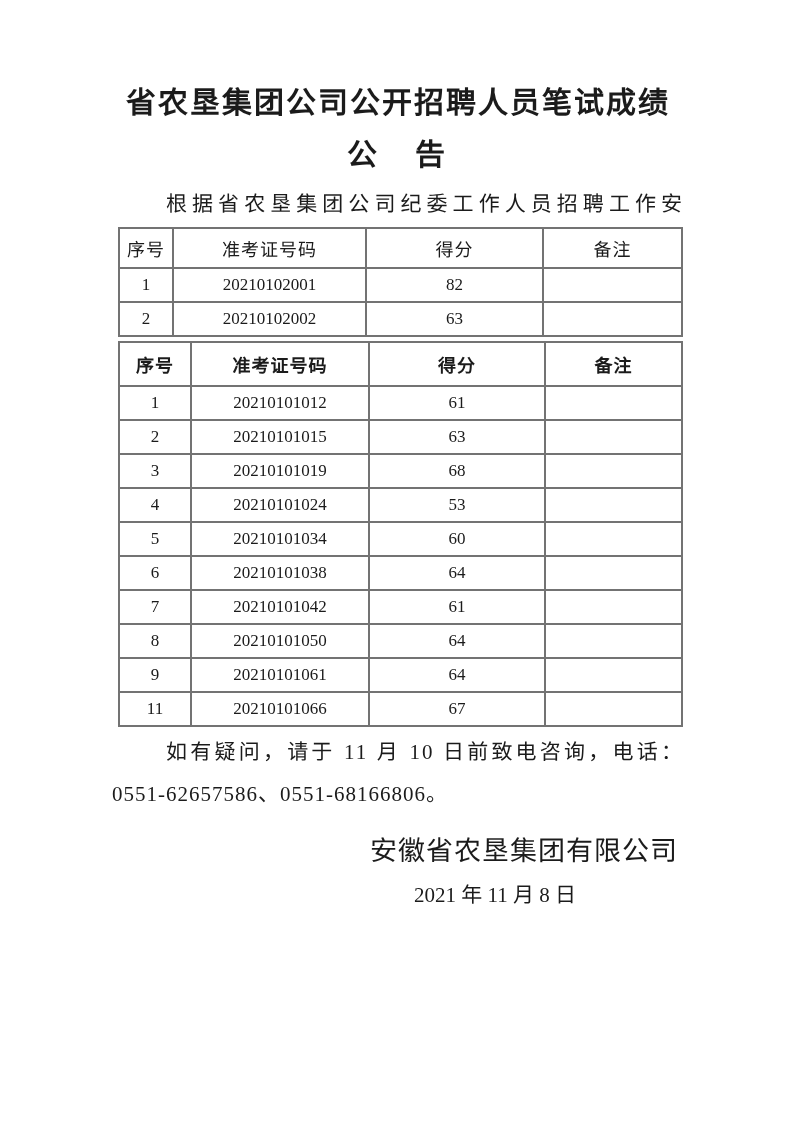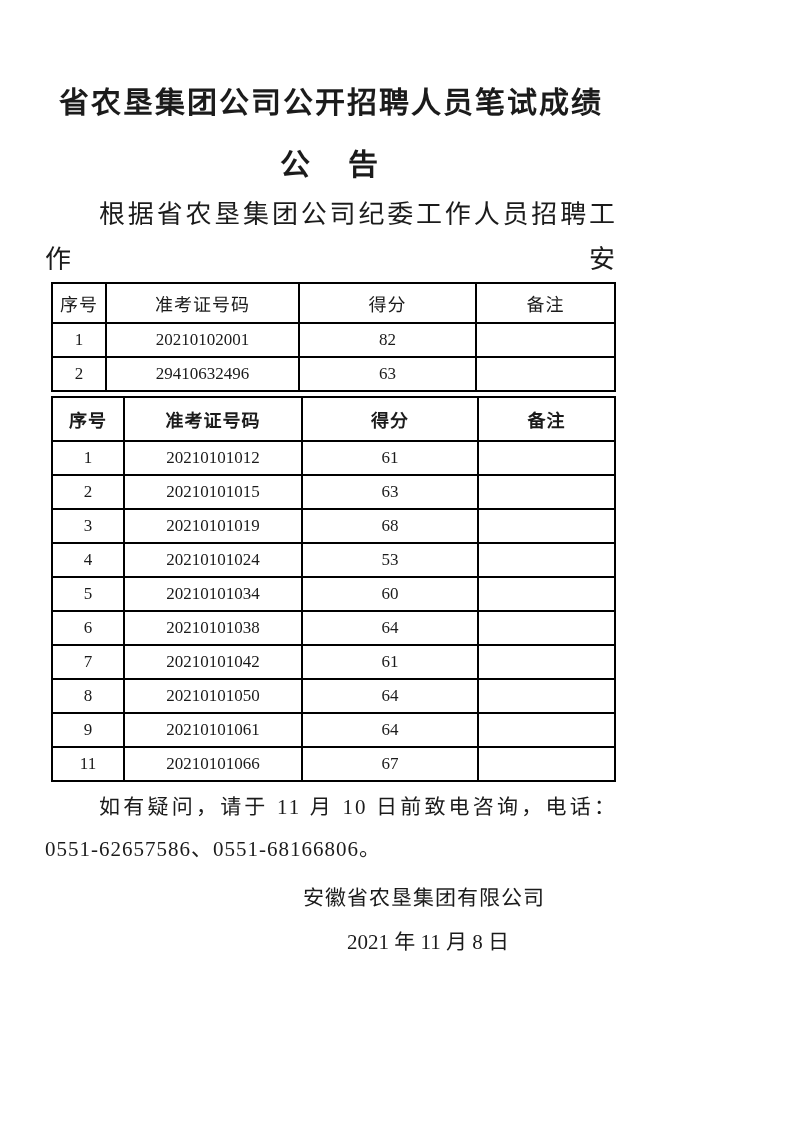--- a/index.html
+++ b/index.html
@@ -8,42 +8,42 @@
     width: 794px;
     height: 1122px;
     position: relative;
     overflow: hidden;
     font-family: "Liberation Serif", "DejaVu Serif", serif;
     color: #1b1b1b;
     -webkit-font-smoothing: antialiased;
   }
   .page {
     padding-top: 84px;
-    padding-left: 45px;
+    padding-left: 112px;
     width: 684px; 
   }
   .content { width: 572px; }
 
   .title-line1 {
     font-size: 30px;
     font-weight: bold;
     letter-spacing: 2px;
     line-height: 38px;
     text-align: center;
   }
   .title-line2 {
-    margin-top: 26px;
+    margin-top: 16px;
     font-size: 30px;
     font-weight: bold;
     letter-spacing: 4px;
     line-height: 34px;
     text-align: center;
   }
 
-  .intro { margin-top: 10px; font-size: 26px; line-height: 45px; }
+  .intro { margin-top: 10px; font-size: 21px; line-height: 45px; }
   .intro .line1 {
     text-indent: 54px;
     letter-spacing: 2px;
     text-align: justify;
     text-align-last: justify;
   }
   .intro .line2 { letter-spacing: 3.5px; }
 
   .section-heading {
     font-size: 21px;
@@ -54,21 +54,21 @@
   }
   .section-heading.second { margin-top: 14px; }
 
   table {
     border-collapse: collapse;
     margin-left: 6px;
     width: 563px;
     table-layout: fixed;
   }
   th, td {
-    border: 2px solid #000000;
+    border: 2px solid #737373;
     text-align: center;
     vertical-align: middle;
     overflow: hidden;
     white-space: nowrap;
   }
   table.t1 th { height: 40px; font-size: 18px; font-weight: normal; letter-spacing: 1px; }
   table.t1 td { height: 34px; font-size: 17px; }
   table.t2 { margin-top: 4px; }
   table.t2 th { height: 44px; font-size: 18px; font-weight: bold; letter-spacing: 1px; }
   table.t2 td { height: 34px; font-size: 17px; }
@@ -76,22 +76,22 @@
   .outro { margin-top: 4px; font-size: 21px; line-height: 42px; }
   .outro .line1 {
     text-indent: 54px;
     letter-spacing: 2px;
     text-align: justify;
     text-align-last: justify;
   }
   .outro .line2 { letter-spacing: 1px; }
 
   .sig-company {
-    margin-top: 8px;
-    font-size: 21px;
+    margin-top: 16px;
+    font-size: 27px;
     line-height: 40px;
     padding-left: 258px;
     letter-spacing: 1px;
   }
   .sig-date {
     margin-top: 4px;
     font-size: 21px;
     line-height: 40px;
     padding-left: 302px;
   }
@@ -127,21 +127,21 @@
       </thead>
       <tbody>
           <tr>
             <td>1</td>
             <td>20210102001</td>
             <td>82</td>
             <td></td>
           </tr>
           <tr>
             <td>2</td>
-            <td>29410632496</td>
+            <td>20210102002</td>
             <td>63</td>
             <td></td>
           </tr>
         </tbody>
     </table>
 
 
     <table class="t2">
       <colgroup>
         <col style="width:72px">

